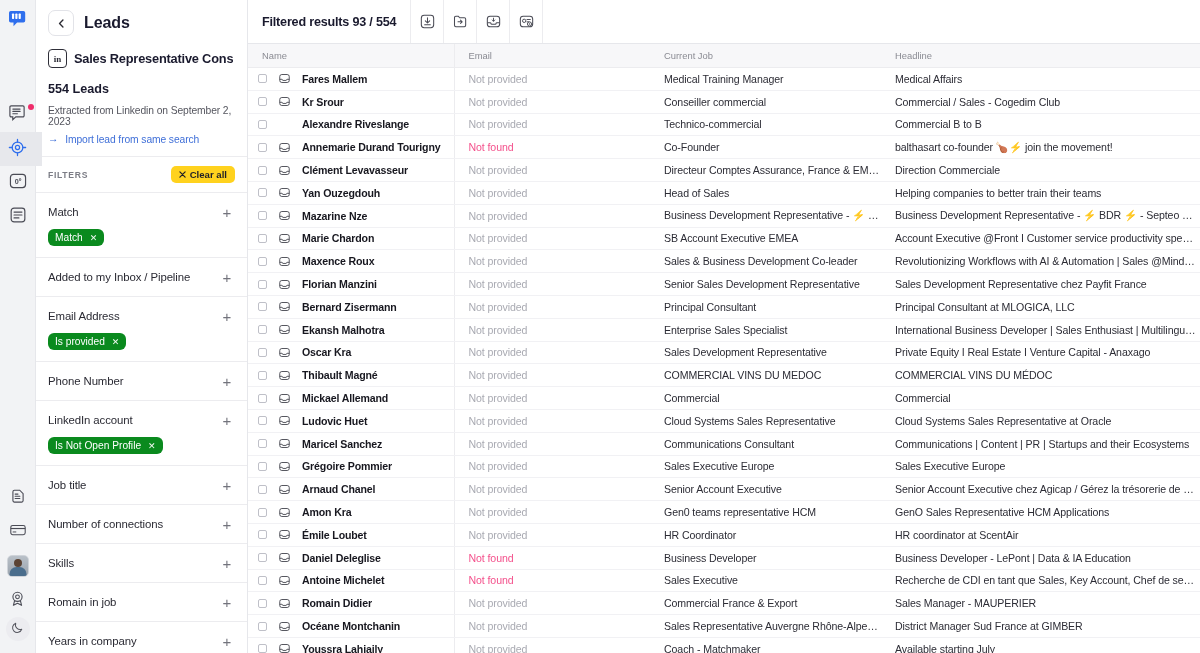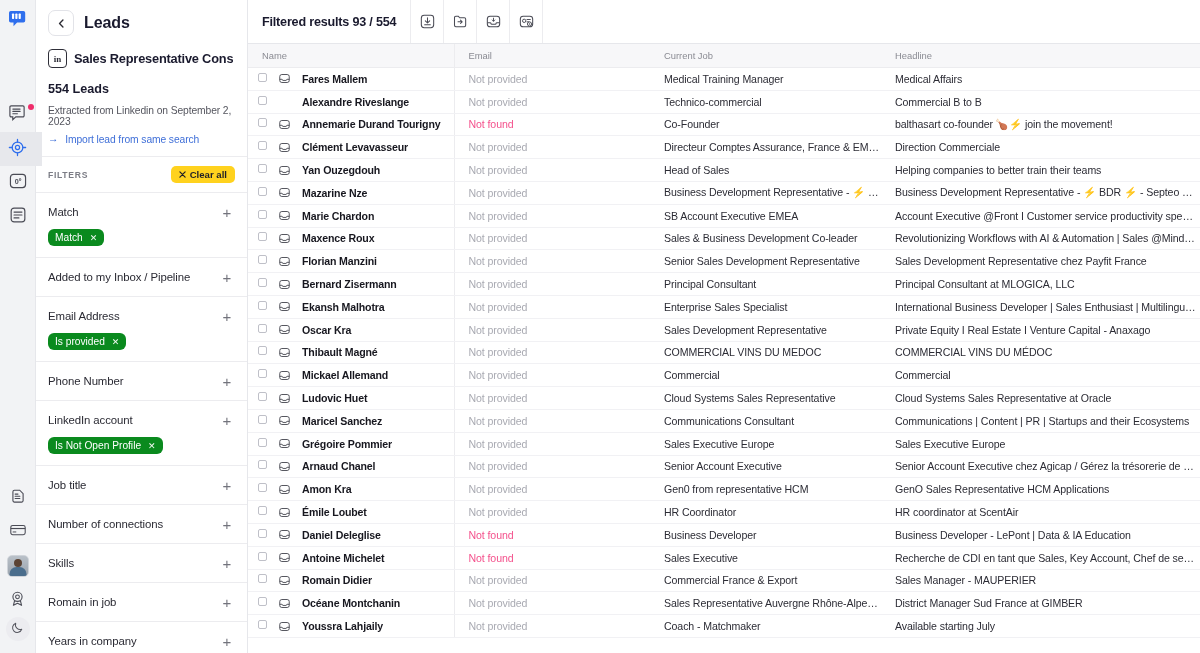--- a/index.html
+++ b/index.html
@@ -162,21 +162,21 @@
   th.c-job { width: 231px; }
   th.c-head { width: auto; }
   tbody td {
     font-size: 10.6px; padding: 0 0 0 14px; height: 22.8px;
     border-bottom: 1px solid #f1f1f4;
     white-space: nowrap; overflow: hidden; text-overflow: ellipsis;
     letter-spacing: -.1px;
     vertical-align: middle;
   }
   td.c-name { border-right: 1px solid #ececef; padding-left: 10px; }
-  .name-cell { display: flex; gap: 12px; }
+  .name-cell { display: flex; align-items: center; gap: 12px; }
   .cb {
     width: 9px; height: 9px; border: 1.1px solid #bfc0c8; border-radius: 2px;
     flex: 0 0 9px; background: #fff; cursor: pointer;
   }
   .name-txt { font-weight: 700; font-size: 10.6px; color: #17171f; letter-spacing: -.15px;}
   .inbox-ico { flex: 0 0 11px; display: flex; align-items: center; }
   .inbox-ph { width: 11px; flex: 0 0 11px; }
   .email-np { color: #a9aab2; }
   .email-nf { color: #f4518c; }
   .job-txt, .head-txt { color: #2c2c35; }
@@ -439,20 +439,37 @@
                 </div>
               </td>
               <td class="c-email email-np">Not provided</td>
               <td class="c-job job-txt">Medical Training Manager</td>
               <td class="c-head head-txt">Medical Affairs</td>
             </tr>
             <tr>
               <td class="c-name">
                 <div class="name-cell">
                   <div class="cb"></div>
+                  <span class="inbox-ico">
+                    <svg width="11" height="11" viewBox="0 0 16 16">
+                      <rect x="1.1" y="2.2" width="13.8" height="11.6" rx="3" fill="none" stroke="#3a3b45" stroke-width="1.25"></rect>
+                      <path d="M1.1 9.2h3a.9.9 0 0 1 .9.8.9.9 0 0 0 .9.8h4.2a.9.9 0 0 0 .9-.8.9.9 0 0 1 .9-.8h3" fill="none" stroke="#3a3b45" stroke-width="1.25" stroke-linejoin="round"></path>
+                    </svg>
+                  </span>
+                  <span class="name-txt">Kr Srour</span>
+                </div>
+              </td>
+              <td class="c-email email-np">Not provided</td>
+              <td class="c-job job-txt">Conseiller commercial</td>
+              <td class="c-head head-txt">Commercial / Sales - Cogedim Club</td>
+            </tr>
+            <tr>
+              <td class="c-name">
+                <div class="name-cell">
+                  <div class="cb"></div>
                   <span class="inbox-ph"></span>
                   <span class="name-txt">Alexandre Riveslange</span>
                 </div>
               </td>
               <td class="c-email email-np">Not provided</td>
               <td class="c-job job-txt">Technico-commercial</td>
               <td class="c-head head-txt">Commercial B to B</td>
             </tr>
             <tr>
               <td class="c-name">
@@ -733,21 +750,21 @@
                   <span class="inbox-ico">
                     <svg width="11" height="11" viewBox="0 0 16 16">
                       <rect x="1.1" y="2.2" width="13.8" height="11.6" rx="3" fill="none" stroke="#3a3b45" stroke-width="1.25"></rect>
                       <path d="M1.1 9.2h3a.9.9 0 0 1 .9.8.9.9 0 0 0 .9.8h4.2a.9.9 0 0 0 .9-.8.9.9 0 0 1 .9-.8h3" fill="none" stroke="#3a3b45" stroke-width="1.25" stroke-linejoin="round"></path>
                     </svg>
                   </span>
                   <span class="name-txt">Amon Kra</span>
                 </div>
               </td>
               <td class="c-email email-np">Not provided</td>
-              <td class="c-job job-txt">Gen0 from representative HCM</td>
+              <td class="c-job job-txt">Gen0 teams representative HCM</td>
               <td class="c-head head-txt">GenO Sales Representative HCM Applications</td>
             </tr>
             <tr>
               <td class="c-name">
                 <div class="name-cell">
                   <div class="cb"></div>
                   <span class="inbox-ico">
                     <svg width="11" height="11" viewBox="0 0 16 16">
                       <rect x="1.1" y="2.2" width="13.8" height="11.6" rx="3" fill="none" stroke="#3a3b45" stroke-width="1.25"></rect>
                       <path d="M1.1 9.2h3a.9.9 0 0 1 .9.8.9.9 0 0 0 .9.8h4.2a.9.9 0 0 0 .9-.8.9.9 0 0 1 .9-.8h3" fill="none" stroke="#3a3b45" stroke-width="1.25" stroke-linejoin="round"></path>

